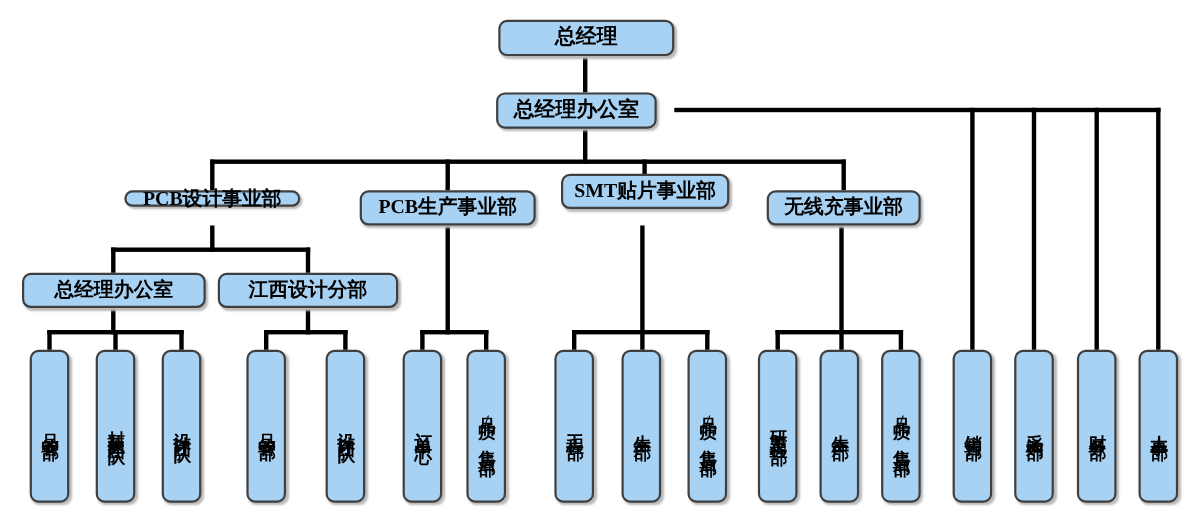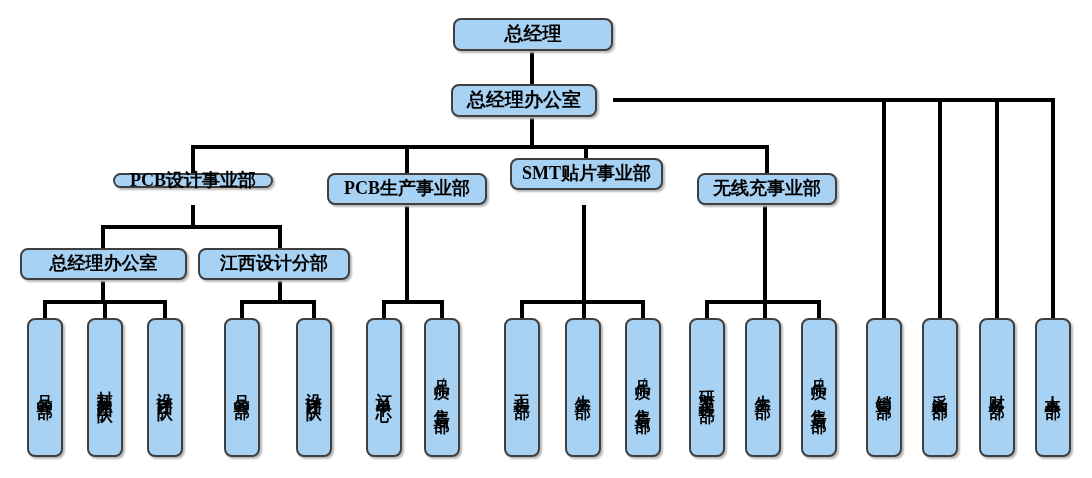--- a/index.html
+++ b/index.html
@@ -84,21 +84,21 @@
 
   <div class="node hbox topbox" style="left:453px;top:18px;width:160px;height:33px">总经理</div>
   <div class="node hbox topbox" style="left:451px;top:84px;width:146px;height:33px">总经理办公室</div>
 
   <div class="node hbox" style="left:113px;top:173px;width:160px;height:15px">PCB设计事业部</div>
   <div class="node hbox" style="left:327px;top:173px;width:160px;height:32px">PCB生产事业部</div>
   <div class="node hbox" style="left:510px;top:158px;width:153px;height:32px">SMT贴片事业部</div>
   <div class="node hbox" style="left:697px;top:173px;width:140px;height:32px">无线充事业部</div>
 
   <div class="node hbox" style="left:20px;top:248px;width:167px;height:32px">总经理办公室</div>
-  <div class="node hbox" style="left:198px;top:248px;width:152px;height:32px">江西设计分部</div>
+  <div class="node hbox" style="left:198px;top:248px;width:164px;height:32px">江西设计分部</div>
 
   <div class="node vbox" style="left:27px;top:318px;width:36px;height:139px">品管部</div>
   <div class="node vbox" style="left:87px;top:318px;width:36px;height:139px">封装库团队</div>
   <div class="node vbox" style="left:147px;top:318px;width:36px;height:139px">设计团队</div>
   <div class="node vbox" style="left:224px;top:318px;width:36px;height:139px">品管部</div>
   <div class="node vbox" style="left:296px;top:318px;width:36px;height:139px">设计团队</div>
   <div class="node vbox" style="left:366px;top:318px;width:36px;height:139px">订单中心</div>
   <div class="node vbox" style="left:424px;top:318px;width:36px;height:139px">品质/售后部</div>
   <div class="node vbox" style="left:504px;top:318px;width:36px;height:139px">工程部</div>
   <div class="node vbox" style="left:565px;top:318px;width:36px;height:139px">生产部</div>

